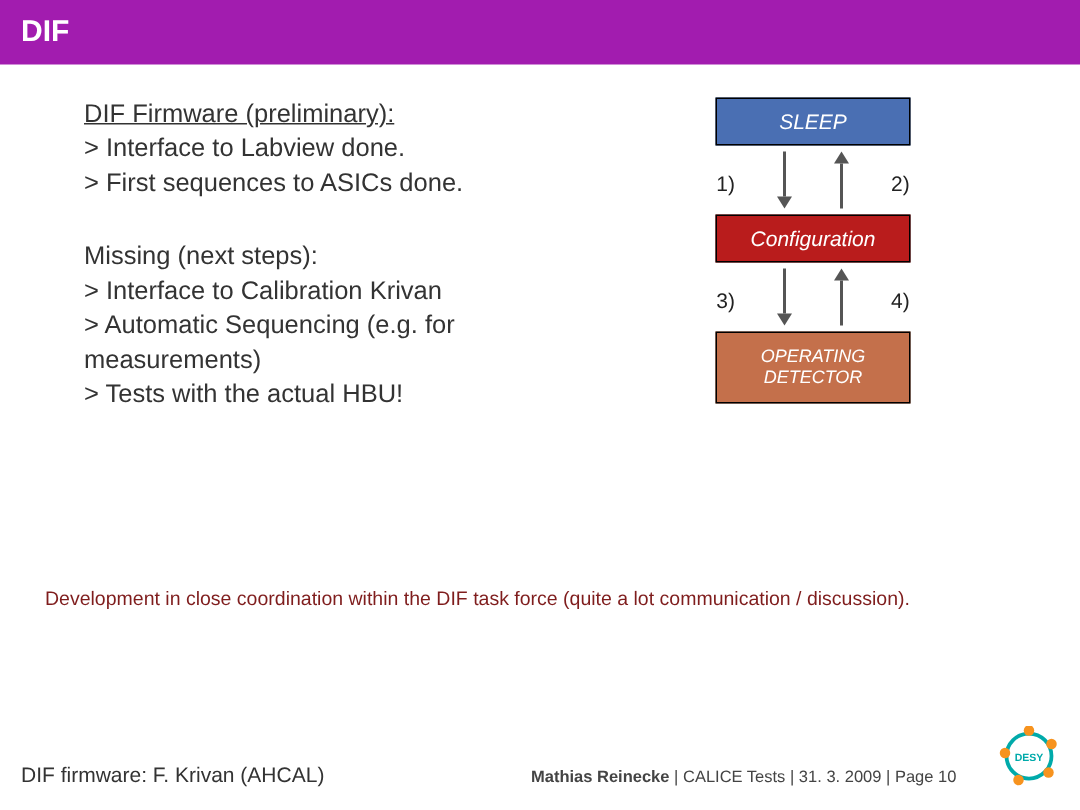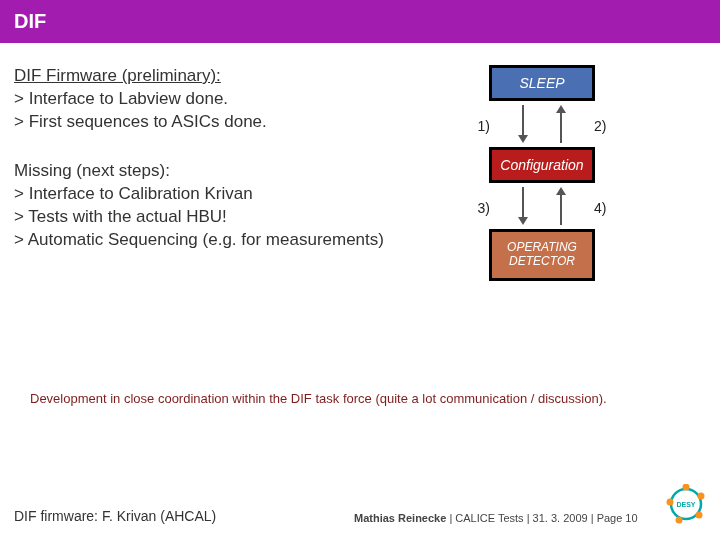--- a/index.html
+++ b/index.html
@@ -26,36 +26,36 @@
   .left-col {
     flex: 0 0 390px;
     color: #333;
     font-size: 17px;
     line-height: 1.35;
   }
   .section-heading {
     text-decoration: underline;
   }
   .bullet-line { white-space: normal; }
-  .block { margin-bottom: 26px; }
+  .block { margin-bottom: 26px; margin-left: 42px; }
   .diagram {
     flex: 0 0 240px;
     position: relative;
     display: flex;
     flex-direction: column;
     align-items: center;
   }
   .state-box {
-    width: 106px;
+    width: 130px;
     padding: 7px 0;
     text-align: center;
     font-style: italic;
     color: #fff;
     font-size: 14px;
-    border: 3px solid #000000;
+    border: 1px solid #000000;
   }
   .state-sleep { background: #4a6fb3; }
   .state-config { background: #b91c1c; }
   .state-op { background: #c4704b; font-size: 12px; line-height: 1.15; padding: 9px 0;}
   .transition-row {
     display: flex;
     align-items: center;
     justify-content: center;
     gap: 28px;
     margin: 4px 0;
@@ -137,22 +137,22 @@
 
     <div class="block">
       <div class="section-heading">DIF Firmware (preliminary):</div>
       <div class="bullet-line">&gt; <span>Interface to Labview done.</span></div>
       <div class="bullet-line">&gt; <span>First sequences to ASICs done.</span></div>
     </div>
 
     <div class="block">
       <div>Missing (next steps):</div>
       <div class="bullet-line">&gt; <span>Interface to Calibration Krivan</span></div>
+      <div class="bullet-line">&gt; <span>Automatic Sequencing (e.g. for measurements)</span></div>
       <div class="bullet-line">&gt; <span>Tests with the actual HBU!</span></div>
-      <div class="bullet-line">&gt; <span>Automatic Sequencing (e.g. for measurements)</span></div>
     </div>
 
   </div>
 
   <div class="diagram">
     <div class="state-box state-sleep">SLEEP</div>
 
     <div class="transition-row">
       <span class="trans-label">1)</span>
       <div class="arrow">

